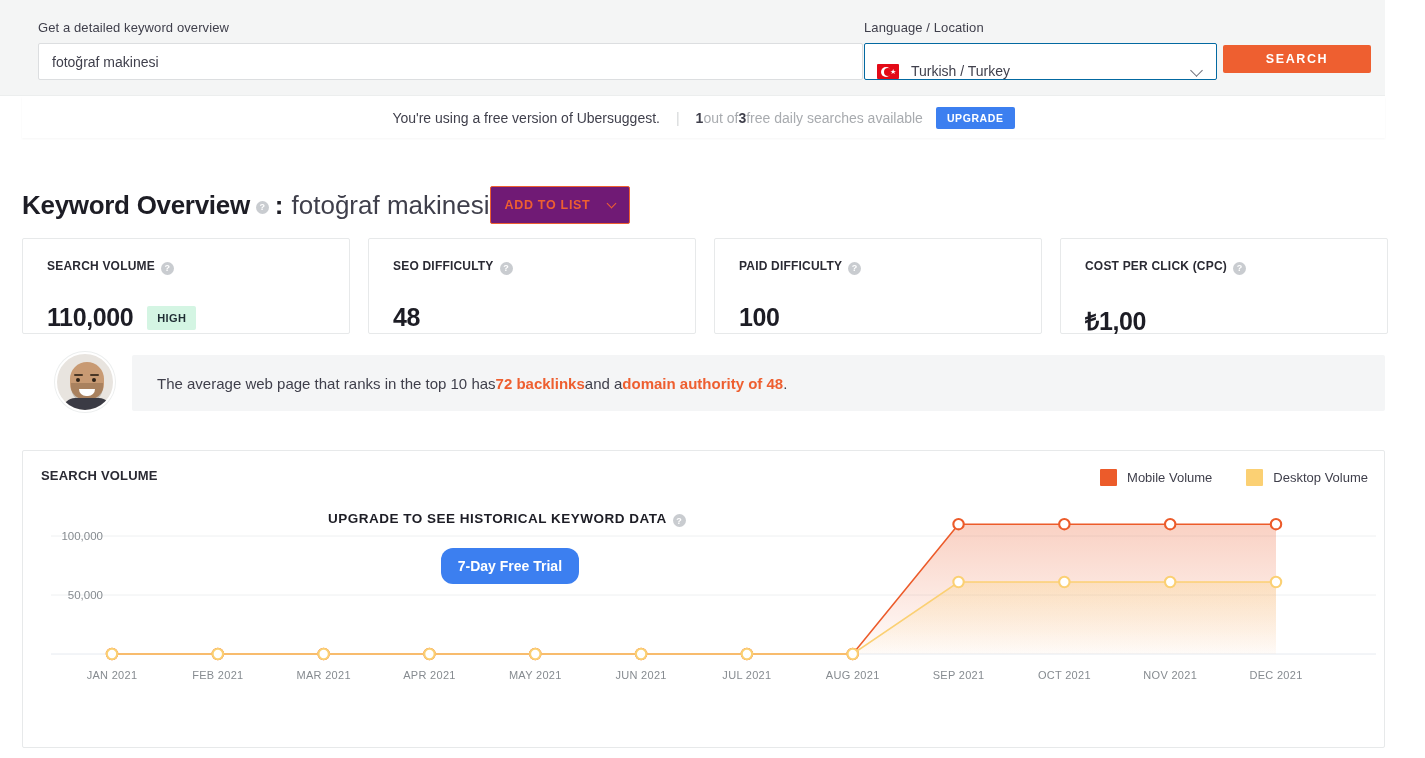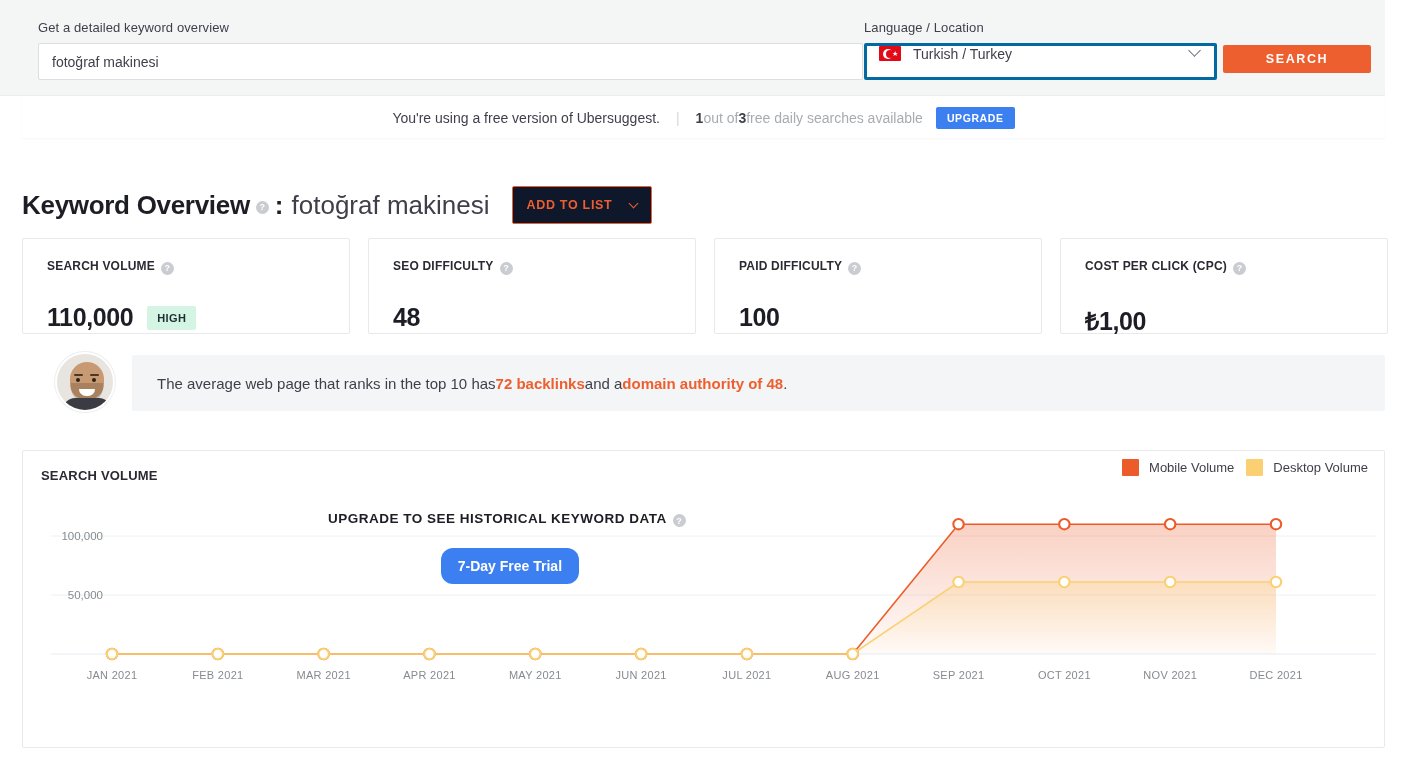--- a/index.html
+++ b/index.html
@@ -30,22 +30,22 @@
     width: 825px; height: 37px;
     background: #fff; border: 1px solid #dcdee0; border-radius: 2px;
     font-family: "Liberation Sans", sans-serif;
     font-size: 14px; color: #3f3f4b; padding: 0 13px;
     outline: none;
   }
   .loc-wrap { position: absolute; left: 864px; top: 20px; width: 353px; }
   .loc-select {
     position: relative;
     width: 353px; height: 37px;
-    background: #fff; border: 3px solid #0369a1; border-radius: 2px;
-    display: flex; align-items: flex-start; padding: 0 12px;
+    background: #fff; border: 1px solid #0369a1; border-radius: 2px;
+    display: flex; align-items: flex-end; padding: 0 12px;
   }
   .flag {
     width: 22px; height: 15px; background: #e30a17; border-radius: 1px;
     position: relative; flex: 0 0 auto; margin-right: 12px;
     overflow: hidden;
   }
   .flag .crescent {
     position: absolute; left: 4px; top: 2.5px;
     width: 10px; height: 10px; border-radius: 50%;
     background: #fff;
@@ -102,22 +102,21 @@
   }
   .help-dot {
     display: inline-flex; align-items: center; justify-content: center;
     width: 13px; height: 13px; border-radius: 50%;
     background: #c9ccd0; color: #fff; font-size: 9px; font-weight: bold;
     margin: 0 6px; position: relative; top: 2px;
   }
   .title-sep { font-size: 26px; color: #1d1d25; font-weight: bold; }
   .title-kw { font-size: 26px; color: #3f3f4b; margin-left: 8px; font-weight: normal; }
   .add-list-btn {
-    margin-left: 22px;
-    border: 1px solid #ee5f30; background: #0f172a; border-radius: 2px;
+    border: 1px solid #ee5f30; background: #701a75; border-radius: 2px;
     color: #ee5f30; font-family: "Liberation Sans", sans-serif;
     font-size: 12.5px; font-weight: bold; letter-spacing: .7px;
     padding: 11px 14px; cursor: pointer;
     display: flex; align-items: center; gap: 18px;
   }
   .add-list-btn .chev-sm {
     width: 7px; height: 7px;
     border-right: 1.6px solid #ee5f30; border-bottom: 1.6px solid #ee5f30;
     transform: rotate(45deg); margin-bottom: 3px;
   }
@@ -195,22 +194,22 @@
   .chart-card {
     position: absolute; left: 22px; top: 450px;
     width: 1363px; height: 298px;
     background: #fff; border: 1px solid #e7e9ea; border-radius: 2px;
   }
   .chart-head {
     position: absolute; left: 18px; top: 17px;
     font-size: 13px; font-weight: bold; color: #2a2a33; letter-spacing: .2px;
   }
   .legend {
-    position: absolute; right: 16px; top: 8px;
-    display: flex; align-items: center; gap: 12px;
+    position: absolute; right: 16px; top: 18px;
+    display: flex; align-items: center; gap: 34px;
   }
   .legend-item { display: flex; align-items: center; gap: 10px; }
   .legend-sw { width: 17px; height: 17px; border-radius: 1px; }
   .legend-label { font-size: 13px; color: #3f3f4b; }
   .plot { position: absolute; left: 0; top: 56px; width: 1363px; height: 242px; }
   .upgrade-overlay {
     position: absolute; left: 305px; top: 60px;
     display: flex; flex-direction: column; align-items: center;
   }
   .upgrade-title {

